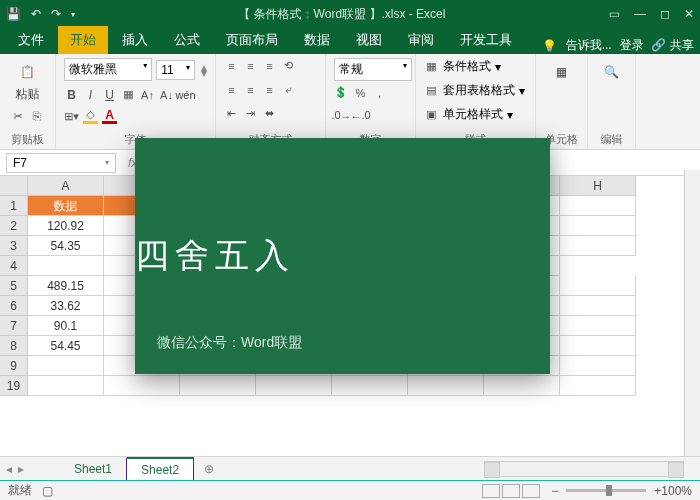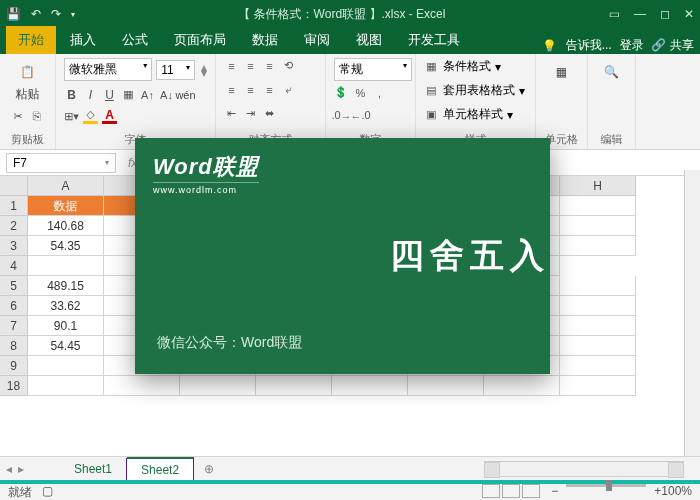--- a/index.html
+++ b/index.html
@@ -38,30 +38,30 @@
 .cell.hdr{background:#ed7d31;color:#fff;font-weight:500}
 .sheet-tabs{position:absolute;bottom:20px;left:0;right:0;height:24px;background:#f3f3f3;border-top:1px solid #d4d4d4;display:flex;align-items:center;padding-left:60px}
 .sheet-tabs .nav{position:absolute;left:6px;display:flex;gap:6px;color:#888}
 .sheet-tabs .st{padding:4px 14px;color:#1e7145;border-right:1px solid #4c1d95;cursor:pointer}
 .sheet-tabs .st.active{background:#fff;border-top:2px solid #1e7145;border-bottom:1px solid #fff;margin-bottom:-1px}
 .sheet-tabs .add{padding:0 10px;color:#888}
 .sheet-tabs .hscroll{margin-left:auto;width:200px;height:16px;background:#f0f0f0;border:1px solid #ccc;position:relative;margin-right:16px}
 .sheet-tabs .hscroll::before,.sheet-tabs .hscroll::after{content:"";position:absolute;top:0;width:14px;height:14px;background:#e0e0e0;border:1px solid #ccc}
 .sheet-tabs .hscroll::before{left:-1px}
 .sheet-tabs .hscroll::after{right:-1px}
-.statusbar{position:absolute;bottom:0;left:0;right:0;height:20px;background:#f3f3f3;border-top:4px solid #14b8a6;display:flex;padding:0 8px;color:#555;font-size:11px}
+.statusbar{position:absolute;bottom:0;left:0;right:0;height:20px;background:#f3f3f3;border-top:1px solid #14b8a6;display:flex;align-items:center;padding:0 8px;color:#555;font-size:11px}
 .statusbar .spacer{flex:1}
 .statusbar .viewbtn{width:18px;height:14px;border:1px solid #aaa;margin:0 1px}
 .statusbar .zoom-slider{width:80px;height:3px;background:#bbb;margin:0 8px;position:relative}
 .statusbar .zoom-slider::after{content:"";position:absolute;left:50%;top:-4px;width:6px;height:11px;background:#888}
 .overlay{position:absolute;left:135px;top:138px;width:415px;height:236px;background:#1e7145;box-shadow:0 8px 24px rgba(0,0,0,.4);color:#fff}
 .overlay .logo{position:absolute;left:18px;top:14px}
 .overlay .logo .big{font-size:22px;font-weight:bold;font-style:italic;letter-spacing:1px}
 .overlay .logo .small{font-size:9px;letter-spacing:1px;border-top:1px solid rgba(255,255,255,.4);padding-top:2px}
-.overlay .main{position:absolute;width:100%;top:95px;text-align:right;font-size:34px;font-weight:bold;letter-spacing:6px}
+.overlay .main{position:absolute;width:100%;top:95px;text-align:left;font-size:34px;font-weight:normal;letter-spacing:6px}
 .overlay .sub{position:absolute;left:22px;bottom:22px;font-size:14px;color:#d5e8dc}
 .vscroll{position:absolute;right:0;top:170px;width:16px;bottom:44px;background:#f0f0f0;border-left:1px solid #ccc}
 </style>
 </head>
 <body>
 
 <div class="titlebar">
   <div class="qat">
     <span>💾</span>
     <span>↶</span>
@@ -71,27 +71,28 @@
   <div class="title">【 条件格式：Word联盟 】.xlsx - Excel</div>
   <div class="winctl">
     <span>▭</span>
     <span>—</span>
     <span>◻</span>
     <span>✕</span>
   </div>
 </div>
 
 <div class="tabs">
+  <div class="tab">文件</div>
   <div class="tab active">开始</div>
   <div class="tab">插入</div>
   <div class="tab">公式</div>
   <div class="tab">页面布局</div>
   <div class="tab">数据</div>
+  <div class="tab">视图</div>
   <div class="tab">审阅</div>
-  <div class="tab">视图</div>
   <div class="tab">开发工具</div>
   <div class="right">
     <span>💡</span>
     <span>告诉我...</span>
     <span>登录</span>
     <span>🔗 <span>共享</span></span>
   </div>
 </div>
 
 <div class="ribbon">
@@ -225,35 +226,35 @@
     <div class="rowhdrs">
       <div class="rh">1</div>
       <div class="rh">2</div>
       <div class="rh">3</div>
       <div class="rh">4</div>
       <div class="rh">5</div>
       <div class="rh">6</div>
       <div class="rh">7</div>
       <div class="rh">8</div>
       <div class="rh">9</div>
-      <div class="rh">18</div>
+      <div class="rh">19</div>
     </div>
     <div class="cells">
       <div class="cellrow">
           <div class="cell hdr">数据</div>
           <div class="cell hdr">四</div>
           <div class="cell"></div>
           <div class="cell"></div>
           <div class="cell"></div>
           <div class="cell"></div>
           <div class="cell"></div>
           <div class="cell"></div>
         </div>
       <div class="cellrow">
-          <div class="cell">140.68</div>
+          <div class="cell">120.92</div>
           <div class="cell"></div>
           <div class="cell"></div>
           <div class="cell"></div>
           <div class="cell"></div>
           <div class="cell"></div>
           <div class="cell"></div>
           <div class="cell"></div>
         </div>
       <div class="cellrow">
           <div class="cell">54.35</div>
@@ -334,24 +335,20 @@
           <div class="cell"></div>
           <div class="cell"></div>
         </div>
     </div>
   </div>
 </div>
 
 <div class="vscroll"></div>
 
 <div class="overlay">
-  <div class="logo">
-    <div class="big">Word联盟</div>
-    <div class="small">www.wordlm.com</div>
-  </div>
   <div class="main">四舍五入</div>
   <div class="sub">微信公众号：Word联盟</div>
 </div>
 
 <div class="sheet-tabs">
   <div class="nav">
       <span>◂</span>
       <span>▸</span>
     </div>
   <div class="st">Sheet1</div>

